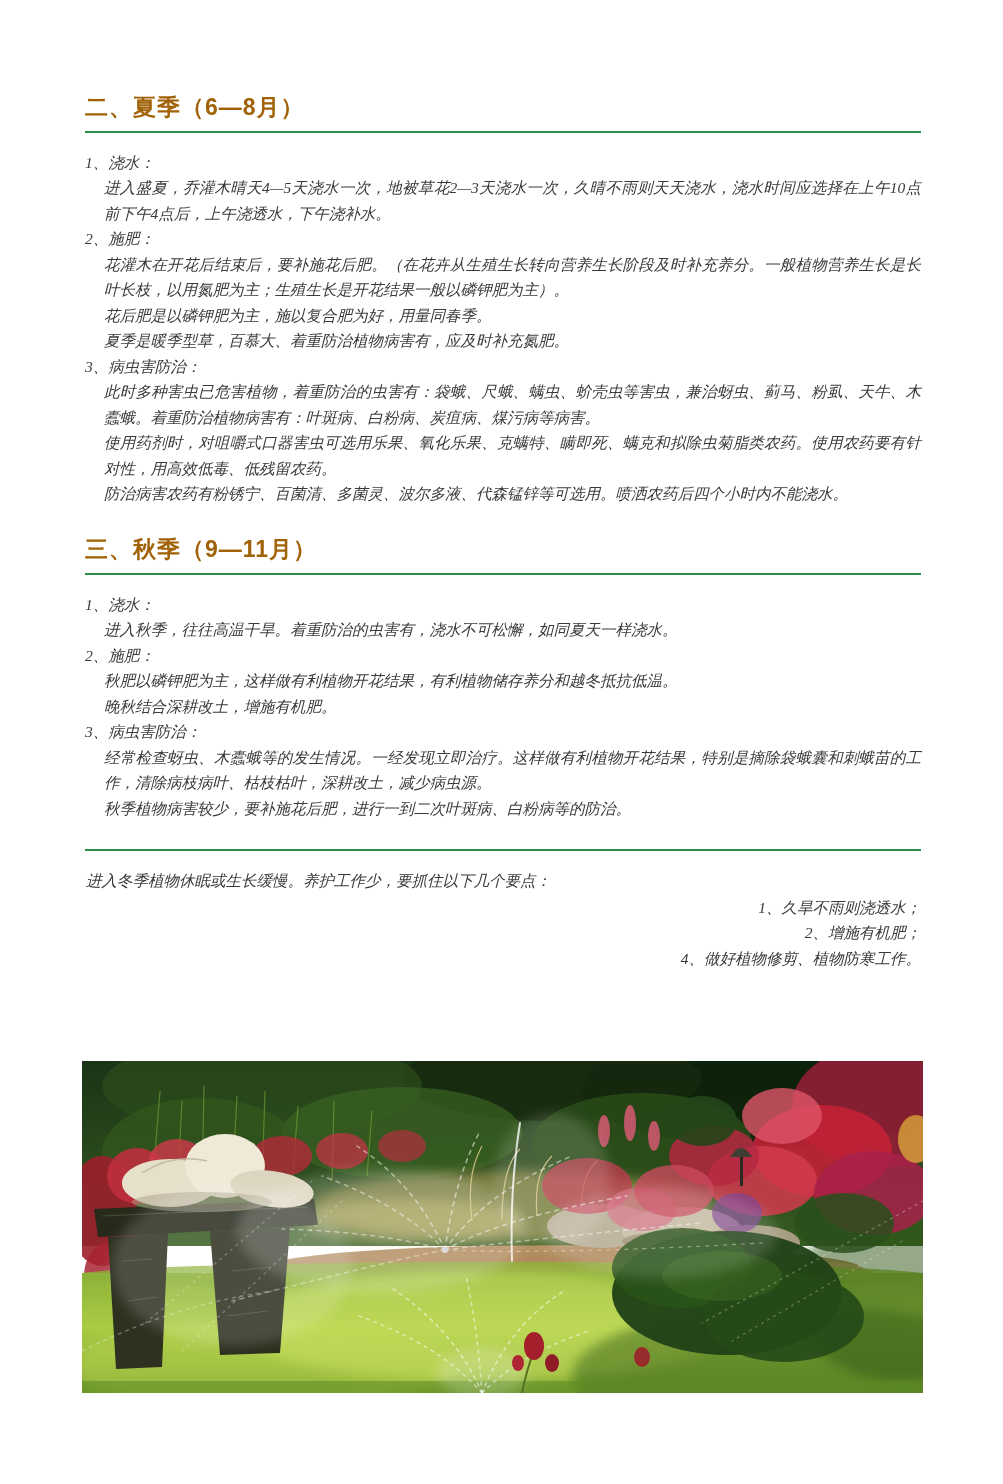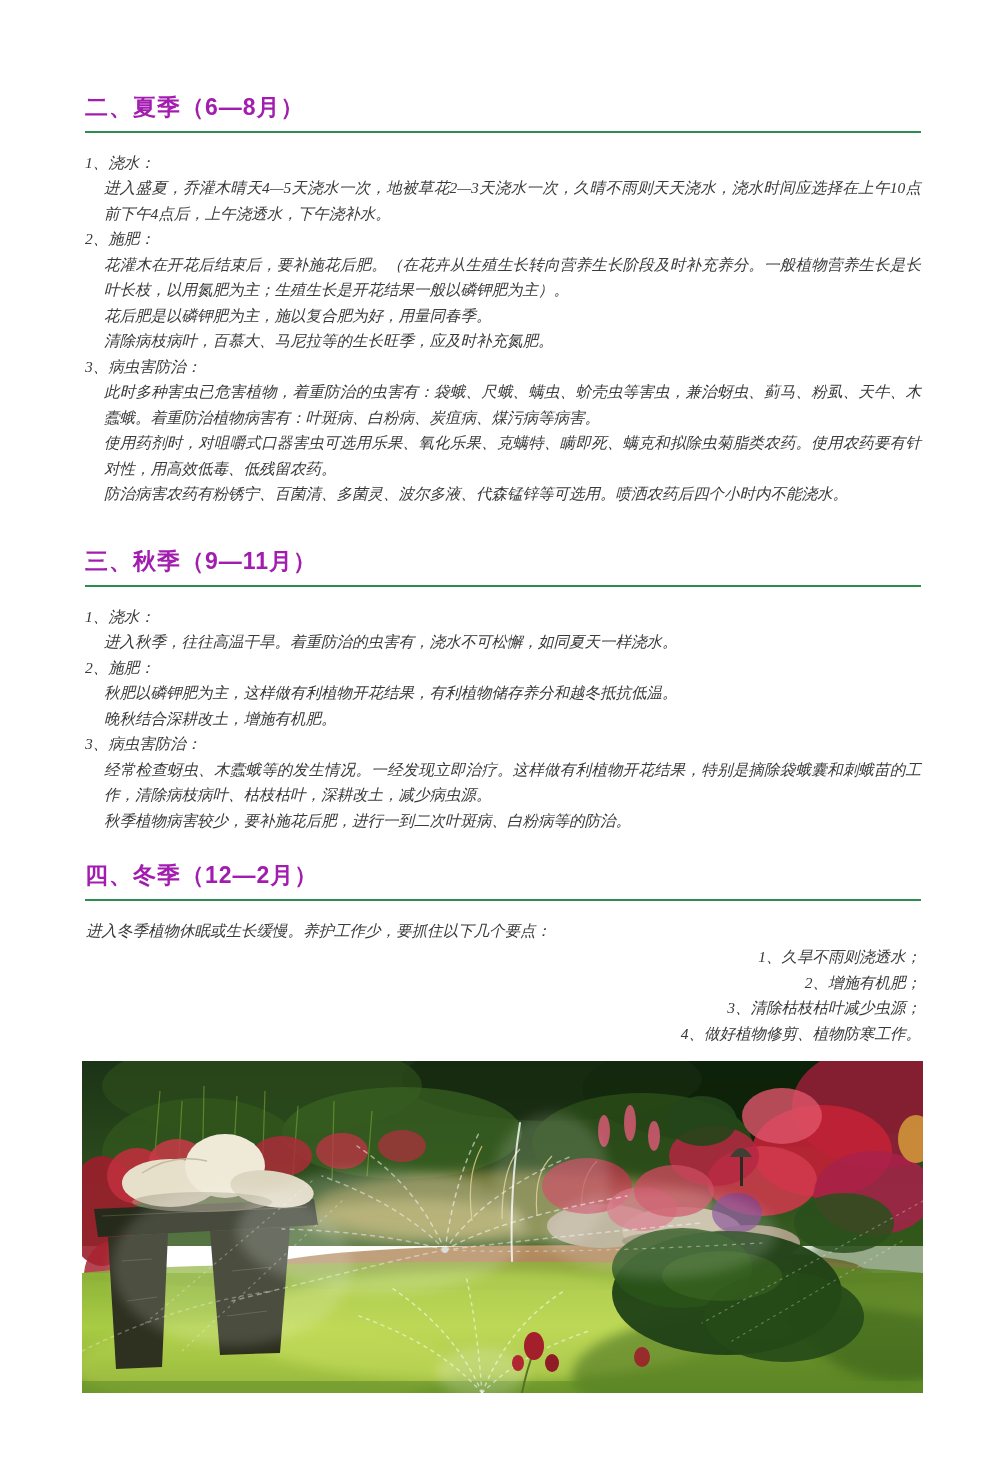--- a/index.html
+++ b/index.html
@@ -9,24 +9,24 @@
     font-family:"Liberation Serif","DejaVu Serif",serif;
     color:#3a3a3a;
   }
   .content { position:absolute; left:85px; top:0; width:836px; }
 
   .section { margin:0; }
   .sec-heading {
     margin:0;
     font-family:"Liberation Sans","DejaVu Sans",sans-serif;
     font-weight:bold; font-size:23px; line-height:1.25;
-    color:#a21caf; letter-spacing:1px;
+    color:#a16207; letter-spacing:1px;
   }
   .sec-summer { margin-top:93px; }
-  .sec-autumn { margin-top:40px; }
+  .sec-autumn { margin-top:28px; }
   .sec-winter { margin-top:28px; }
   .rule { height:2px; background:#2f8c4f; margin-top:9px; }
   .sec-body { font-size:15.5px; line-height:25.5px; margin-top:17px;font-style:italic; }
   .item-title { margin:0; }
   .item-para { margin:0; padding-left:19px; text-align:justify; }
   .intro { margin:1px; }
   .point { margin:0;text-align:right; }
 
   .photo-wrap {
     position:absolute; left:82px; top:1061px; width:841px; height:332px;
@@ -45,21 +45,21 @@
       <div class="rule"></div>
       <div class="sec-body">
         <div class="item">
           <p class="item-title">1、浇水：</p>
           <p class="item-para">进入盛夏，乔灌木晴天4—5天浇水一次，地被草花2—3天浇水一次，久晴不雨则天天浇水，浇水时间应选择在上午10点前下午4点后，上午浇透水，下午浇补水。</p>
         </div>
         <div class="item">
           <p class="item-title">2、施肥：</p>
           <p class="item-para">花灌木在开花后结束后，要补施花后肥。（在花卉从生殖生长转向营养生长阶段及时补充养分。一般植物营养生长是长叶长枝，以用氮肥为主；生殖生长是开花结果一般以磷钾肥为主）。</p>
           <p class="item-para">花后肥是以磷钾肥为主，施以复合肥为好，用量同春季。</p>
-          <p class="item-para">清除病枝病叶，百慕大、马尼拉等的生长旺季，应及时补充氮肥。</p>
+          <p class="item-para">夏季是暖季型草，百慕大、着重防治植物病害有，应及时补充氮肥。</p>
         </div>
         <div class="item">
           <p class="item-title">3、病虫害防治：</p>
           <p class="item-para">此时多种害虫已危害植物，着重防治的虫害有：袋蛾、尺蛾、螨虫、蚧壳虫等害虫，兼治蚜虫、蓟马、粉虱、天牛、木蠹蛾。着重防治植物病害有：叶斑病、白粉病、炭疽病、煤污病等病害。</p>
           <p class="item-para">使用药剂时，对咀嚼式口器害虫可选用乐果、氧化乐果、克螨特、瞒即死、螨克和拟除虫菊脂类农药。使用农药要有针对性，用高效低毒、低残留农药。</p>
           <p class="item-para">防治病害农药有粉锈宁、百菌清、多菌灵、波尔多液、代森锰锌等可选用。喷洒农药后四个小时内不能浇水。</p>
         </div>
       </div>
     </section>
 
@@ -78,27 +78,25 @@
         </div>
         <div class="item">
           <p class="item-title">3、病虫害防治：</p>
           <p class="item-para">经常检查蚜虫、木蠹蛾等的发生情况。一经发现立即治疗。这样做有利植物开花结果，特别是摘除袋蛾囊和刺蛾苗的工作，清除病枝病叶、枯枝枯叶，深耕改土，减少病虫源。</p>
           <p class="item-para">秋季植物病害较少，要补施花后肥，进行一到二次叶斑病、白粉病等的防治。</p>
         </div>
       </div>
     </section>
 
     <section class="section sec-winter">
-      <h2 class="sec-heading">四、冬季（12—2月）</h2>
       <div class="rule"></div>
       <div class="sec-body">
         <p class="intro">进入冬季植物休眠或生长缓慢。养护工作少，要抓住以下几个要点：</p>
         <p class="point">1、久旱不雨则浇透水；</p>
         <p class="point">2、增施有机肥；</p>
-        <p class="point">3、清除枯枝枯叶减少虫源；</p>
         <p class="point">4、做好植物修剪、植物防寒工作。</p>
       </div>
     </section>
   </div>
 
   <div class="photo-wrap">
     <svg width="841" height="332" viewBox="0 0 841 332" xmlns="http://www.w3.org/2000/svg">
       <defs>
         <linearGradient id="gTrees" x1="0" y1="0" x2="0" y2="1">
           <stop offset="0" stop-color="#1b3317"></stop>

